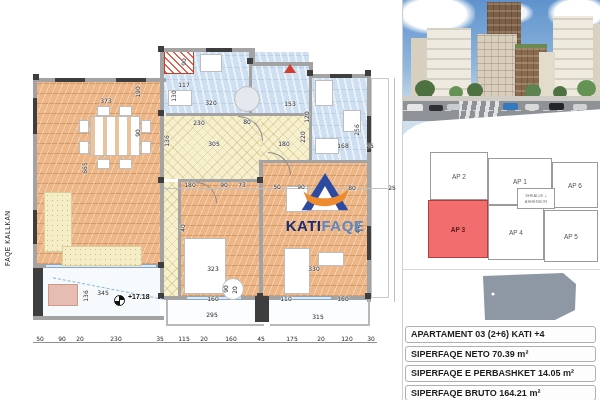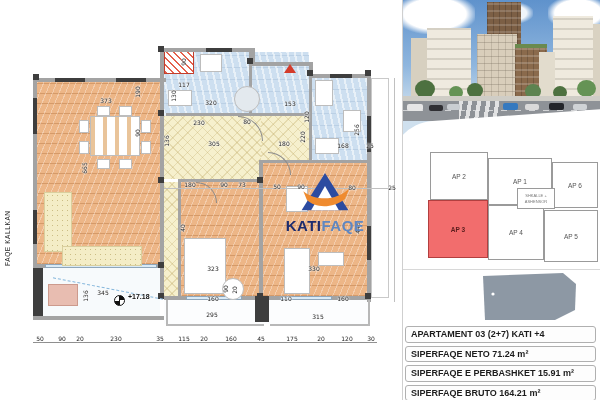--- a/index.html
+++ b/index.html
@@ -324,20 +324,20 @@
   <div class="hr" style="left:403px;top:269px;width:197px;"></div>
   <div class="siteplan">
     <svg width="193" height="52" viewBox="0 0 193 52">
       <polygon points="78,4 158,1 171,12 170,38 150,48 80,48" fill="#8d98a4"></polygon>
       <circle cx="88" cy="22" r="1.6" fill="#ffffff"></circle>
     </svg>
   </div>
 
   <div class="info">
     <div id="info-rows">
-        <div class="info-row" style="top: 2px;">APARTAMENT 03  (2+7) KATI +4</div>
-        <div class="info-row" style="top: 21.5px;">SIPERFAQE NETO  71.24 m²</div>
-        <div class="info-row" style="top: 41px;">SIPERFAQE E PERBASHKET 15.91 m²</div>
+        <div class="info-row" style="top: 2px;">APARTAMENT 03  (2+6) KATI +4</div>
+        <div class="info-row" style="top: 21.5px;">SIPERFAQE NETO  70.39 m²</div>
+        <div class="info-row" style="top: 41px;">SIPERFAQE E PERBASHKET 14.05 m²</div>
         <div class="info-row" style="top: 60.5px;">SIPERFAQE BRUTO 164.21 m²</div>
       </div>
   </div>
 
 </div>
 
 </body></html>

